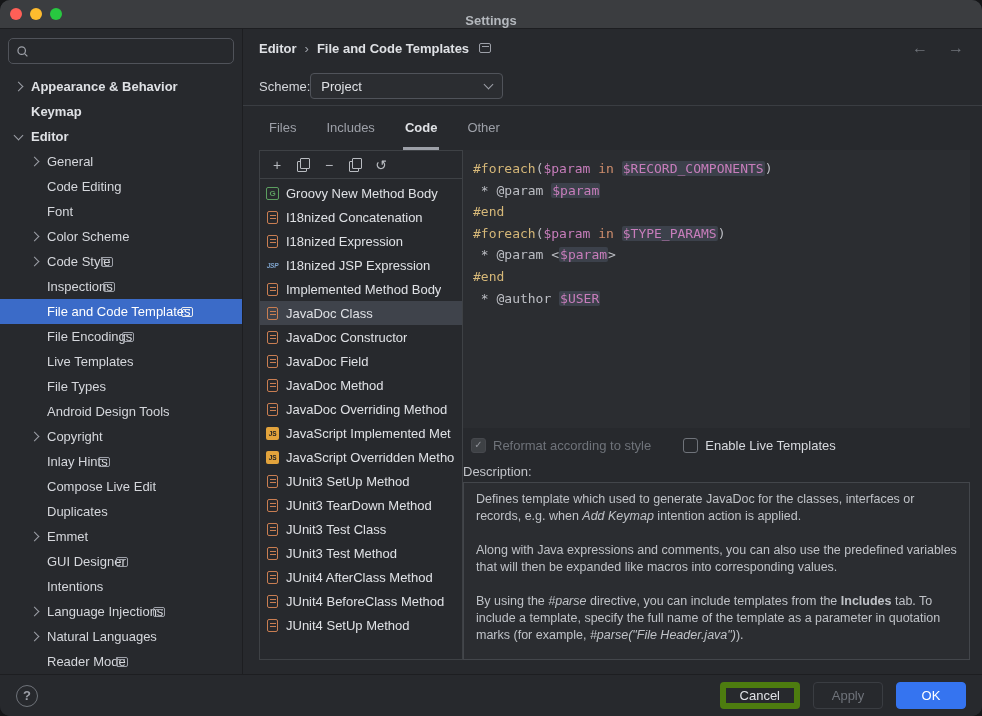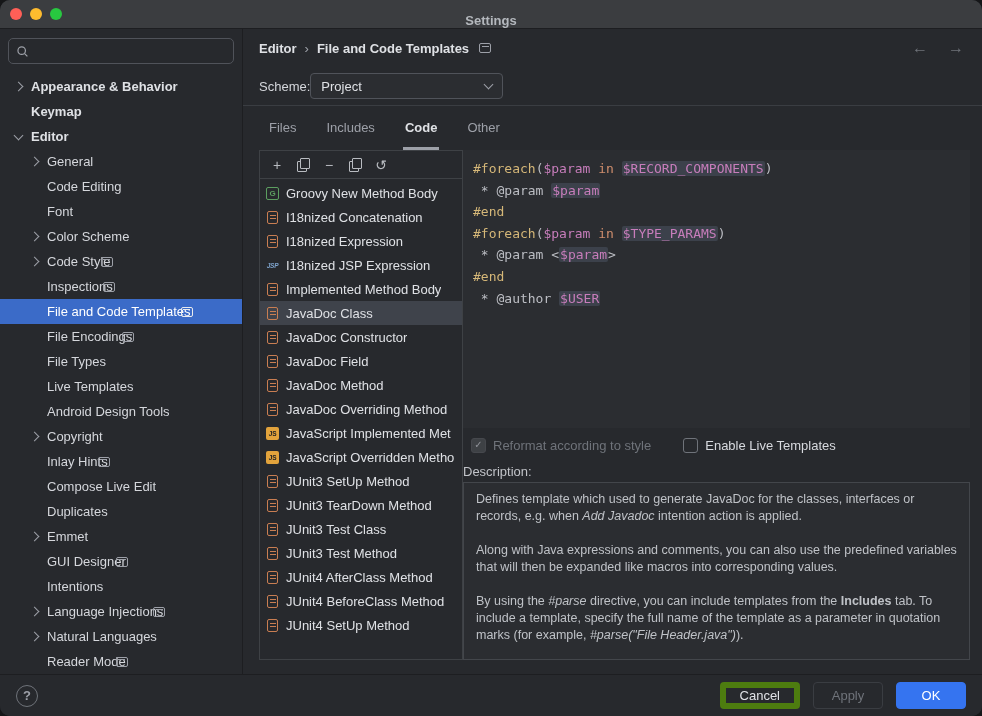--- a/index.html
+++ b/index.html
@@ -177,25 +177,25 @@
           <span class="lbl">File and Code Templates</span>
           <span class="right-ic ic-screen"></span>
         </div>
         <div class="tree-row lvl1">
           <span class="chev" style="visibility: hidden;"></span>
           <span class="lbl">File Encodings</span>
           <span class="right-ic ic-screen"></span>
         </div>
         <div class="tree-row lvl1">
           <span class="chev" style="visibility: hidden;"></span>
+          <span class="lbl">Live Templates</span>
+        </div>
+        <div class="tree-row lvl1">
+          <span class="chev" style="visibility: hidden;"></span>
           <span class="lbl">File Types</span>
-        </div>
-        <div class="tree-row lvl1">
-          <span class="chev" style="visibility: hidden;"></span>
-          <span class="lbl">Live Templates</span>
         </div>
         <div class="tree-row lvl1">
           <span class="chev" style="visibility: hidden;"></span>
           <span class="lbl">Android Design Tools</span>
         </div>
         <div class="tree-row lvl1">
           <span class="chev"></span>
           <span class="lbl">Copyright</span>
         </div>
         <div class="tree-row lvl1">
@@ -374,21 +374,21 @@
             <span class="cb-box">✓</span>
             <span class="cb-lbl">Reformat according to style</span>
           </div>
           <div class="cb unchecked">
             <span class="cb-box"></span>
             <span class="cb-lbl">Enable Live Templates</span>
           </div>
         </div>
         <div class="desc-label">Description:</div>
         <div class="desc-box" id="desc-box">
-            <p><span>Defines template which used to generate JavaDoc for the classes, interfaces or records, e.g. when </span><span class="it">Add Javadoc</span><span> intention action is applied.</span></p>
+            <p><span>Defines template which used to generate JavaDoc for the classes, interfaces or records, e.g. when </span><span class="it">Add Keymap</span><span> intention action is applied.</span></p>
             <p><span>Along with Java expressions and comments, you can also use the predefined variables that will then be expanded like macros into corresponding values.</span></p>
             <p><span>By using the </span><span class="it">#parse</span><span> directive, you can include templates from the </span><span class="b">Includes</span><span> tab. To include a template, specify the full name of the template as a parameter in quotation marks (for example, </span><span class="it">#parse("File Header.java")</span><span>).</span></p>
           </div>
       </div>
     </div>
   </div>
 
   <div class="footer">
     <div class="help">?</div>
     <div class="btns">

